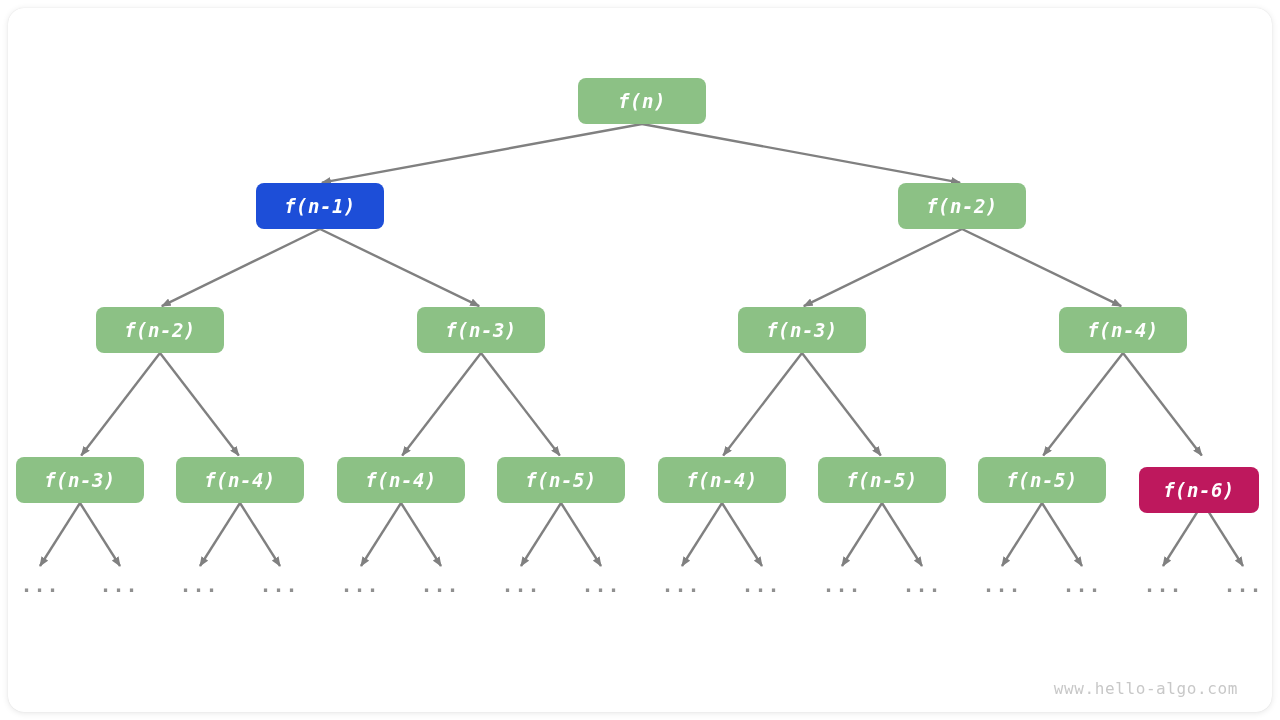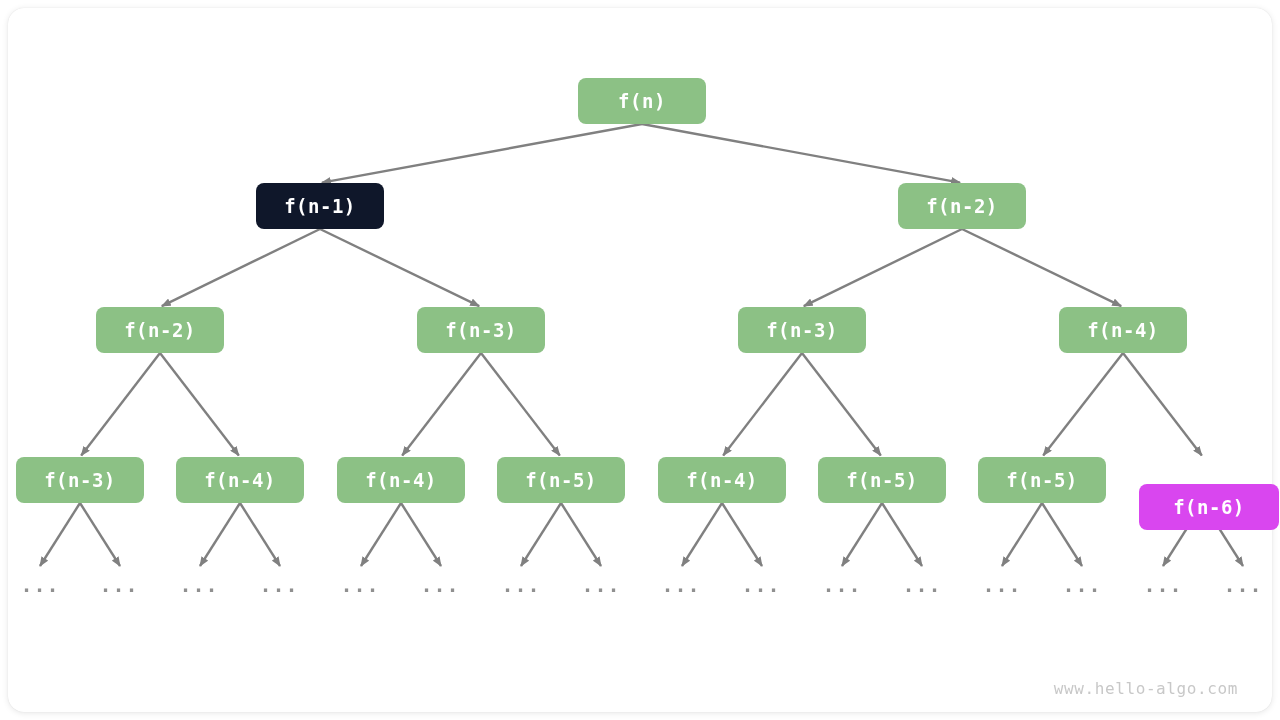--- a/index.html
+++ b/index.html
@@ -40,20 +40,21 @@
     color: #ffffff;
     font-family: "DejaVu Sans Mono", monospace;
     font-size: 19px;
     font-weight: bold;
     letter-spacing: 0.5px;
     display: flex;
     align-items: center;
     justify-content: center;
     box-sizing: border-box;
     white-space: nowrap;
+    font-style: italic;
   }
   .dots {
     position: absolute;
     color: #909090;
     font-family: "DejaVu Sans Mono", monospace;
     font-size: 20px;
     font-weight: bold;
     letter-spacing: 1px;
     transform: translate(-50%, -50%);
     white-space: nowrap;
@@ -112,34 +113,34 @@
         <line x1="882" y1="503" x2="922" y2="566" stroke="#808080" stroke-width="2.4" marker-end="url(#arrowhead)"></line>
         <line x1="1042" y1="503" x2="1002" y2="566" stroke="#808080" stroke-width="2.4" marker-end="url(#arrowhead)"></line>
         <line x1="1042" y1="503" x2="1082" y2="566" stroke="#808080" stroke-width="2.4" marker-end="url(#arrowhead)"></line>
         <line x1="1203" y1="503" x2="1163" y2="566" stroke="#808080" stroke-width="2.4" marker-end="url(#arrowhead)"></line>
         <line x1="1203" y1="503" x2="1243" y2="566" stroke="#808080" stroke-width="2.4" marker-end="url(#arrowhead)"></line>
       </g>
   </svg>
 
   <div id="nodes-layer">
       <div class="node" style="left: 578px; top: 78px; width: 128px; height: 46px; background: rgb(140, 193, 133); color: rgb(255, 255, 255);">f(n)</div>
-      <div class="node" style="left: 256px; top: 183px; width: 128px; height: 46px; background: #0f172a; color: rgb(255, 255, 255);">f(n-1)</div>
+      <div class="node" style="left: 256px; top: 183px; width: 128px; height: 46px; background: #1d4ed8; color: rgb(255, 255, 255);">f(n-1)</div>
       <div class="node" style="left: 898px; top: 183px; width: 128px; height: 46px; background: rgb(140, 193, 133); color: rgb(255, 255, 255);">f(n-2)</div>
       <div class="node" style="left: 96px; top: 307px; width: 128px; height: 46px; background: rgb(140, 193, 133); color: rgb(255, 255, 255);">f(n-2)</div>
       <div class="node" style="left: 417px; top: 307px; width: 128px; height: 46px; background: rgb(140, 193, 133); color: rgb(255, 255, 255);">f(n-3)</div>
       <div class="node" style="left: 738px; top: 307px; width: 128px; height: 46px; background: rgb(140, 193, 133); color: rgb(255, 255, 255);">f(n-3)</div>
       <div class="node" style="left: 1059px; top: 307px; width: 128px; height: 46px; background: rgb(140, 193, 133); color: rgb(255, 255, 255);">f(n-4)</div>
       <div class="node" style="left: 16px; top: 457px; width: 128px; height: 46px; background: rgb(140, 193, 133); color: rgb(255, 255, 255);">f(n-3)</div>
       <div class="node" style="left: 176px; top: 457px; width: 128px; height: 46px; background: rgb(140, 193, 133); color: rgb(255, 255, 255);">f(n-4)</div>
       <div class="node" style="left: 337px; top: 457px; width: 128px; height: 46px; background: rgb(140, 193, 133); color: rgb(255, 255, 255);">f(n-4)</div>
       <div class="node" style="left: 497px; top: 457px; width: 128px; height: 46px; background: rgb(140, 193, 133); color: rgb(255, 255, 255);">f(n-5)</div>
       <div class="node" style="left: 658px; top: 457px; width: 128px; height: 46px; background: rgb(140, 193, 133); color: rgb(255, 255, 255);">f(n-4)</div>
       <div class="node" style="left: 818px; top: 457px; width: 128px; height: 46px; background: rgb(140, 193, 133); color: rgb(255, 255, 255);">f(n-5)</div>
       <div class="node" style="left: 978px; top: 457px; width: 128px; height: 46px; background: rgb(140, 193, 133); color: rgb(255, 255, 255);">f(n-5)</div>
-      <div class="node" style="left: 1139px; top: 484px; width: 140px; height: 46px; background: #d946ef; color: rgb(255, 255, 255);">f(n-6)</div>
+      <div class="node" style="left: 1139px; top: 467px; width: 120px; height: 46px; background: #be185d; color: rgb(255, 255, 255);">f(n-6)</div>
     </div>
   <div id="dots-layer">
       <div class="dots" style="left: 40px; top: 585px; color: rgb(144, 144, 144);">...</div>
       <div class="dots" style="left: 119px; top: 585px; color: rgb(144, 144, 144);">...</div>
       <div class="dots" style="left: 199px; top: 585px; color: rgb(144, 144, 144);">...</div>
       <div class="dots" style="left: 279px; top: 585px; color: rgb(144, 144, 144);">...</div>
       <div class="dots" style="left: 360px; top: 585px; color: rgb(144, 144, 144);">...</div>
       <div class="dots" style="left: 440px; top: 585px; color: rgb(144, 144, 144);">...</div>
       <div class="dots" style="left: 521px; top: 585px; color: rgb(144, 144, 144);">...</div>
       <div class="dots" style="left: 601px; top: 585px; color: rgb(144, 144, 144);">...</div>

